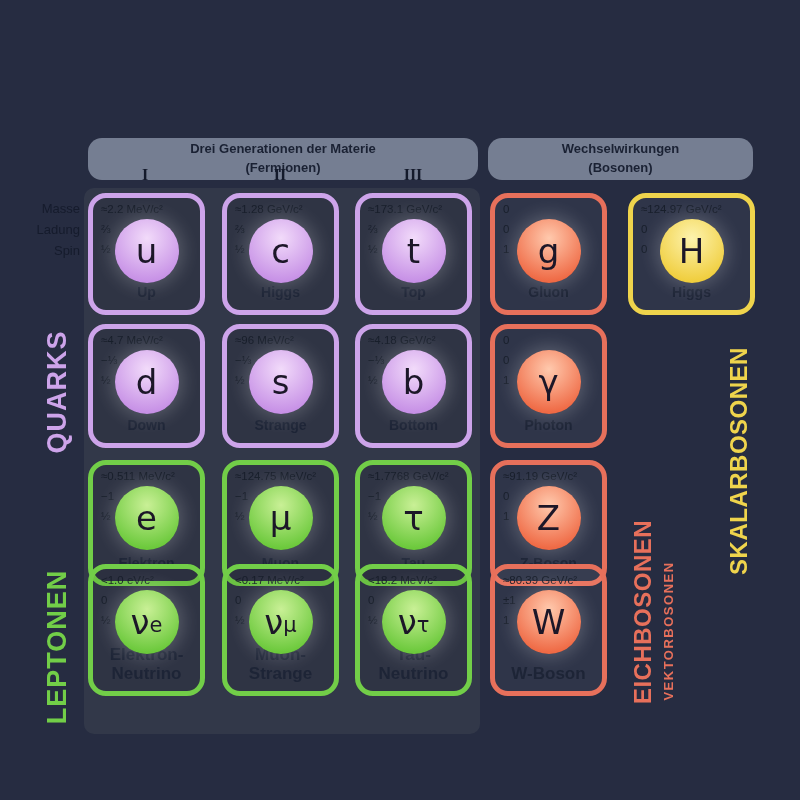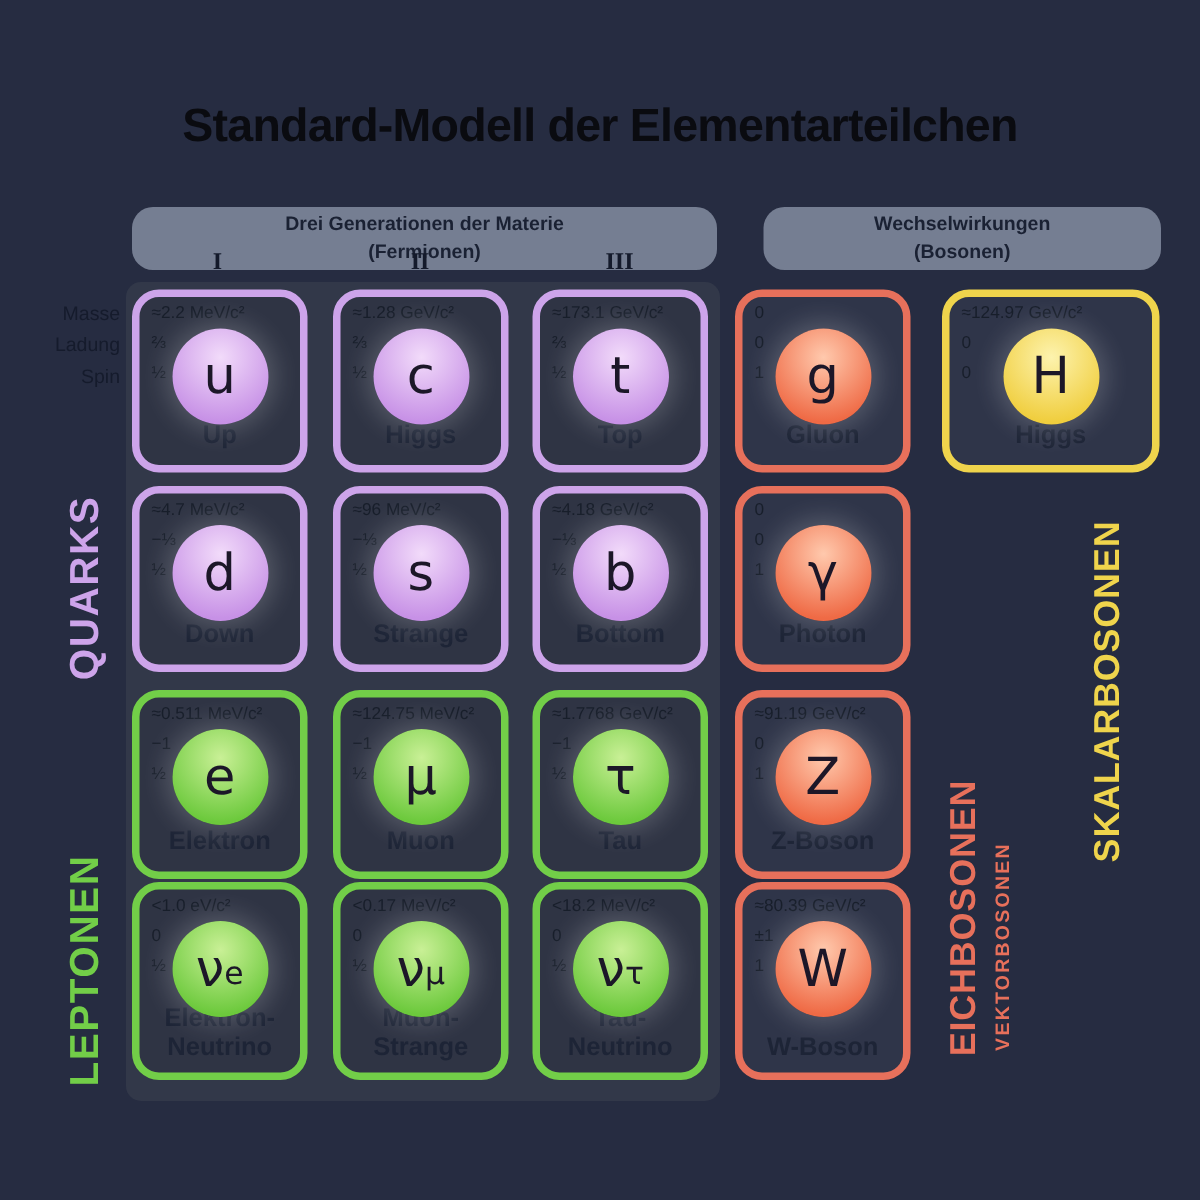--- a/index.html
+++ b/index.html
@@ -19,21 +19,21 @@
 
   .banner{
     position:absolute;top:118px;height:42px;
     background:rgba(129,138,157,0.88);
     border-radius:14px;
     display:flex;align-items:center;justify-content:center;
     text-align:center;font-size:13px;font-weight:bold;
     color:#1a2133;line-height:1.45;white-space:pre-line;margin-top:20px;
   }
   .banner.fermions{left:88px;width:390px;}
-  .banner.bosons{left:509px;width:265px;}
+  .banner.bosons{left:488px;width:265px;}
 
   .gen-marker{
     position:absolute;top:166px;width:40px;text-align:center;
     font-family:"Liberation Serif",serif;font-size:16px;font-weight:bold;
     color:#141a2b;
   }
   .gen-1{left:125px;} .gen-2{left:260px;} .gen-3{left:393px;}
 
   .prop-label{
     position:absolute;left:14px;width:66px;text-align:right;
@@ -46,23 +46,23 @@
     background:rgba(132,142,133,0.13);border-radius:10px;
   }
 
   
   .card{
     position:absolute;width:117px;height:122px;
     border:5px solid #888;border-radius:18px;
     box-sizing:border-box;
   }
   .col1{left:88px;} .col2{left:222px;} .col3{left:355px;}
-  .col4{left:490px;} .col5{left:628px;width:145px;}
+  .col4{left:490px;} .col5{left:628px;width:127px;}
   .row1{top:193px;} .row2{top:324px;height:124px;}
-  .row3{top:460px;height:126px;} .row4{top:588px;height:132px;}
+  .row3{top:460px;height:126px;} .row4{top:564px;height:132px;}
 
   .card.quark{border-color:var(--quark);--g-hi:var(--quark-hi);--g-lo:var(--quark-lo);background:rgba(0,0,0,0.06);}
   .card.lepton{border-color:var(--lepton);--g-hi:var(--lepton-hi);--g-lo:var(--lepton-lo);background:rgba(0,0,0,0.06);}
   .card.boson{border-color:var(--boson);--g-hi:var(--boson-hi);--g-lo:var(--boson-lo);background:rgba(255,255,255,0.045);}
   .card.higgs{border-color:var(--higgs);--g-hi:var(--higgs-hi);--g-lo:var(--higgs-lo);background:rgba(255,255,255,0.045);}
 
   .prop{
     position:absolute;left:8px;font-size:11.5px;
     color:rgba(22,28,40,0.92);white-space:nowrap;z-index:1;
   }
@@ -79,42 +79,41 @@
   .sym{
     font-family:"DejaVu Sans",sans-serif;font-size:34px;
     color:#1c1728;line-height:1;
   }
   .sub{
     font-family:"DejaVu Sans",sans-serif;font-size:21px;
     color:#1c1728;line-height:1;margin-top:6px;
   }
   .pname{
     position:absolute;bottom:10px;left:0;right:0;text-align:center;
-    font-size:17px;font-weight:bold;color:#1d2436;
+    font-size:14px;font-weight:bold;color:#1d2436;
     line-height:1.15;white-space:pre-line;
   }
   .row4 .pname{font-size:17px;bottom:7px;}
 
   
   .side-label{
     position:absolute;white-space:nowrap;font-weight:bold;
     transform:translate(-50%,-50%) rotate(-90deg);
   }
   .lbl-quarks{left:57px;top:392px;font-size:27px;color:var(--quark);letter-spacing:1px;}
   .lbl-leptons{left:57px;top:647px;font-size:27px;color:var(--lepton);letter-spacing:1px;}
   .lbl-eich{left:643px;top:612px;font-size:24px;color:var(--boson);letter-spacing:0.5px;}
   .lbl-vektor{left:668px;top:631px;font-size:13px;color:var(--boson);letter-spacing:1.5px;}
   .lbl-skalar{left:739px;top:461px;font-size:24px;color:var(--higgs);letter-spacing:0.5px;}
 </style>
 </head>
 <body>
 
 <div class="stage">
 
-  <div class="title">Standard-Modell der Elementarteilchen</div>
 
   <div class="banner fermions">Drei Generationen der Materie
 (Fermionen)</div>
   <div class="banner bosons">Wechselwirkungen
 (Bosonen)</div>
 
   <div class="gen-marker gen-1">I</div>
   <div class="gen-marker gen-2">II</div>
   <div class="gen-marker gen-3">III</div>
 

